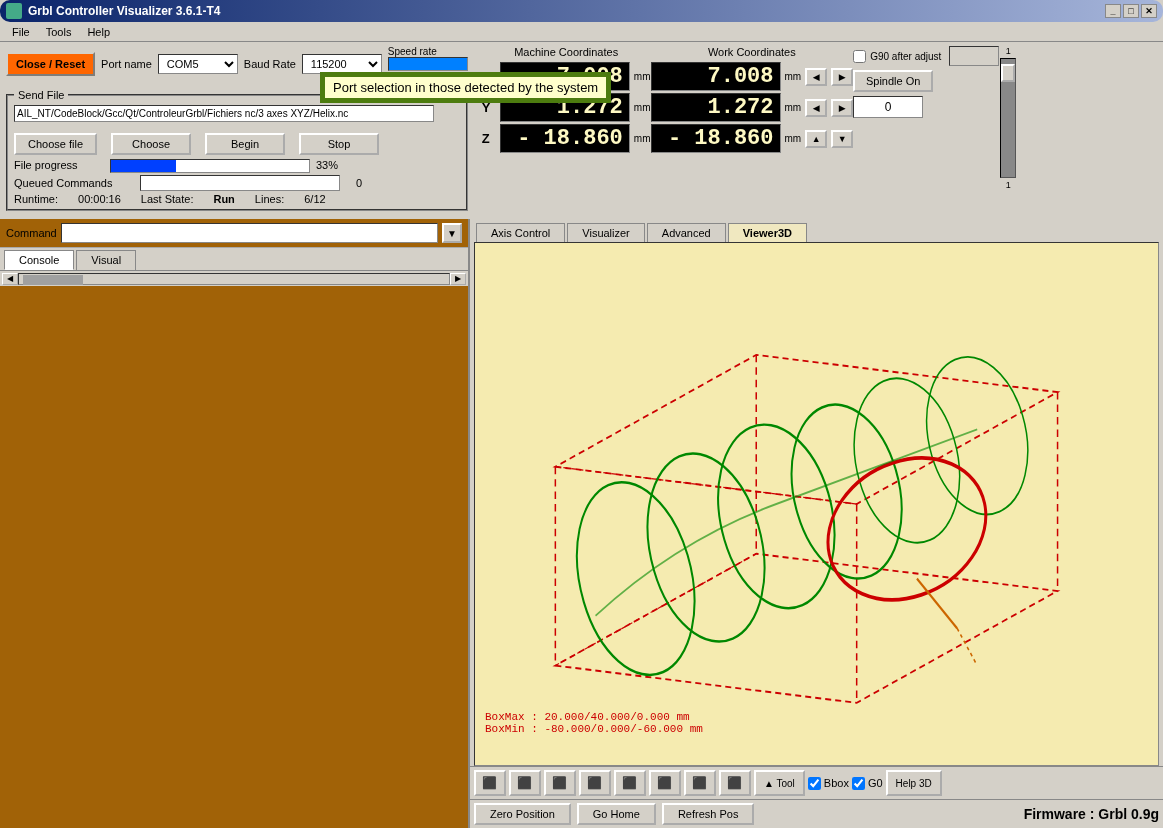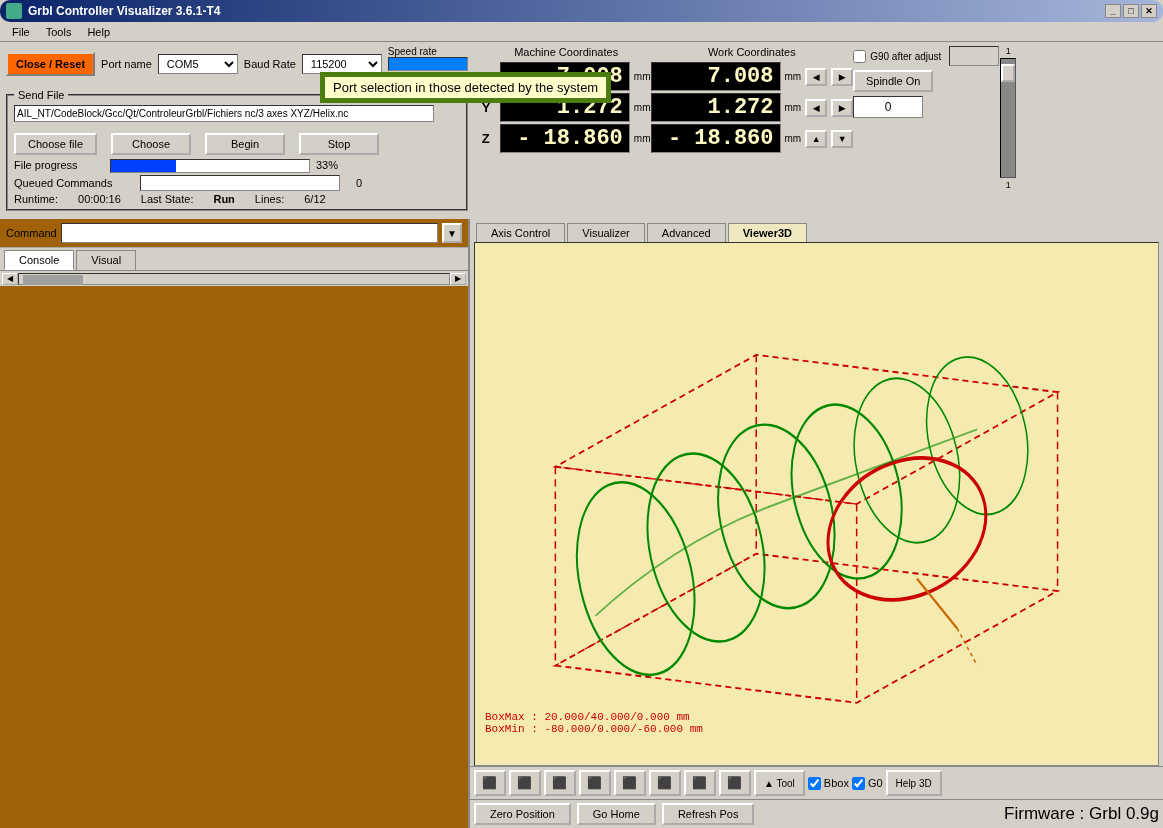--- a/index.html
+++ b/index.html
@@ -450,21 +450,22 @@
     }
     .vbottom-btn {
       background: #d4d0c8;
       border: 2px outset #fff;
       padding: 3px 14px;
       font-size: 11px;
       cursor: pointer;
     }
     .firmware-info {
       margin-left: auto;
-      font-size: 17px;
+      font-size: 14px;
+      font-weight: bold;
     }
 
     
     .tooltip-box {
       position: absolute;
       background: #ffffcc;
       border: 5px solid #4d7c0f;
       padding: 3px 8px;
       font-size: 13px;
       z-index: 100;

